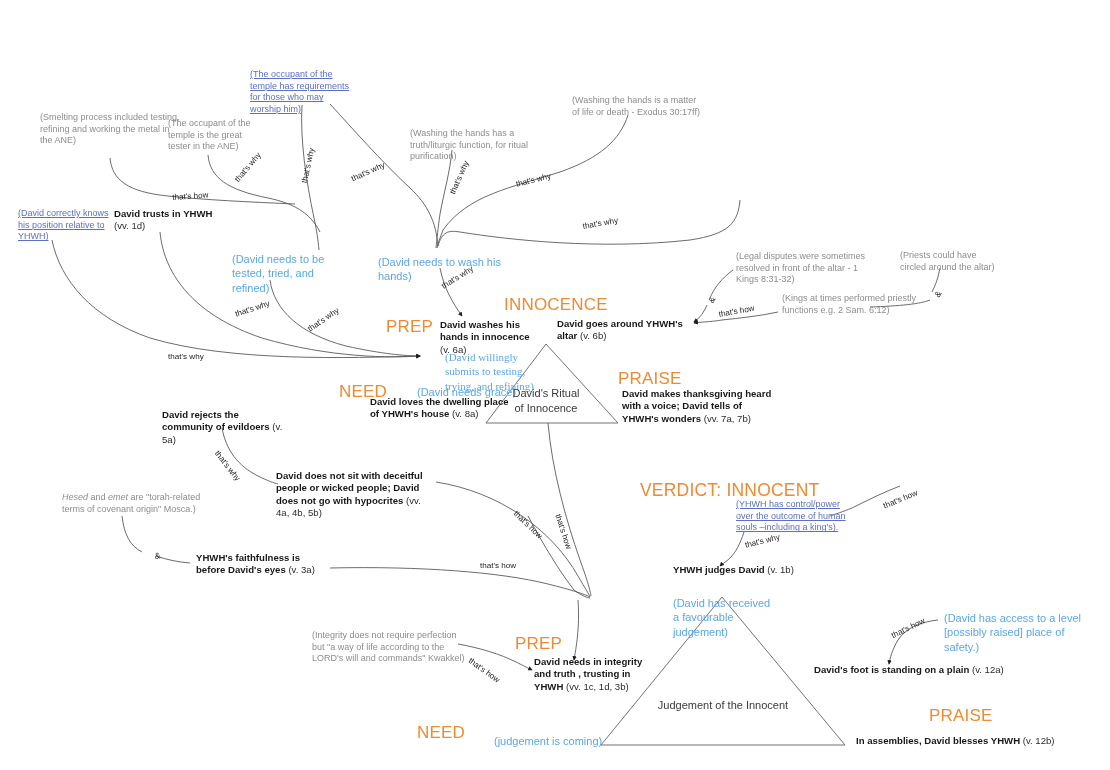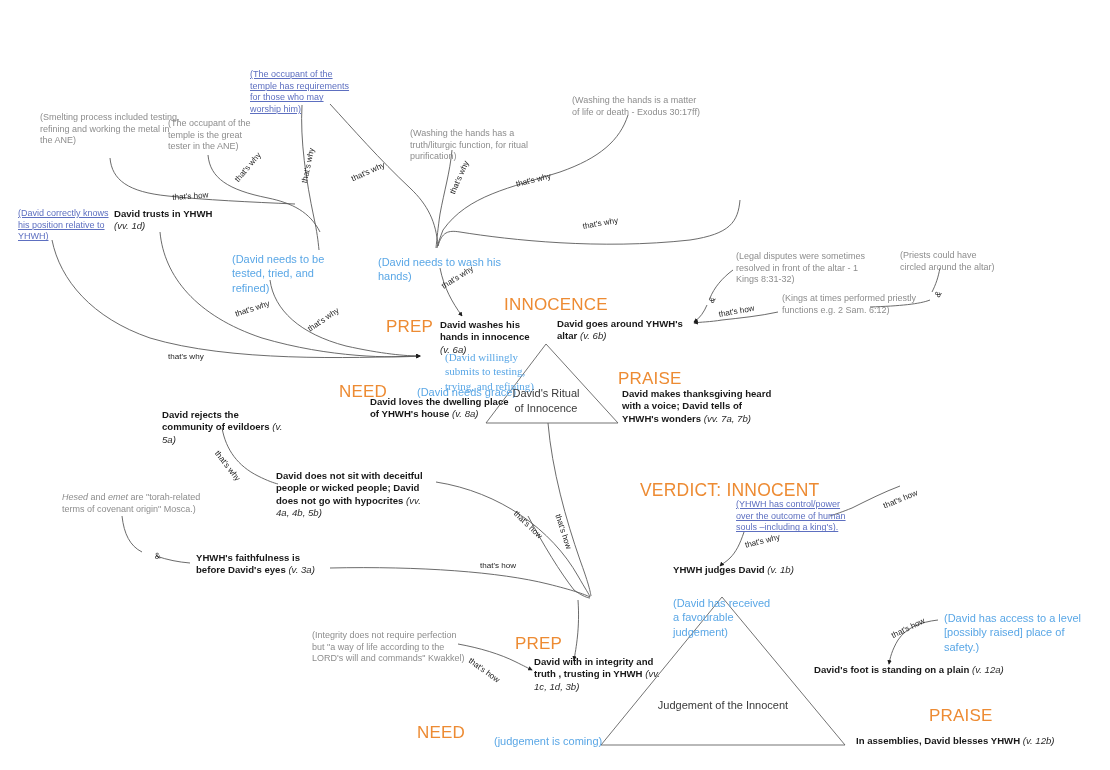--- a/index.html
+++ b/index.html
@@ -24,21 +24,21 @@
     position:absolute;
     line-height:1.30;
     white-space:normal;
   }
   
   .claim{
     color:#181818;
     font-weight:bold;
     font-size:9.6px;
   }
-  .claim .ref{font-weight:normal;color:#2b2b2b;font-style:italic;}
+  .claim .ref{font-weight:normal;color:#2b2b2b;}
 
   
   .grey{
     color:#8d8d8d;
     font-size:9px;
     font-weight:normal;
   }
   .grey .it{font-style:italic;}
 
   
@@ -235,21 +235,21 @@
     <span>YHWH judges David</span><span class="ref"> (v. 1b)</span>
   </div>
 
   <div class="node blue" style="left:673px; top:596px; width:100px;">(David has received a favourable judgement)</div>
 
   <div class="node grey" style="left:312px; top:630px; width:154px;">(Integrity does not require perfection but "a way of life according to the LORD's will and commands" Kwakkel)</div>
 
   <div class="node orange" style="left:515px; top:633px;">PREP</div>
 
   <div class="node claim" style="left:534px; top:656px; width:126px;">
-    <span>David with in integrity and truth , trusting in YHWH</span><span class="ref"> (vv. 1c, 1d, 3b)</span>
+    <span>David needs in integrity and truth , trusting in YHWH</span><span class="ref"> (vv. 1c, 1d, 3b)</span>
   </div>
 
   <div class="node orange" style="left:417px; top:722px;">NEED</div>
 
   <div class="node blue" style="left:494px; top:734px; width:130px;">(judgement is coming)</div>
 
   <div class="tri-label" style="left:640px; top:698px; width:166px;">
     <div>Judgement of the Innocent</div>
   </div>
 

